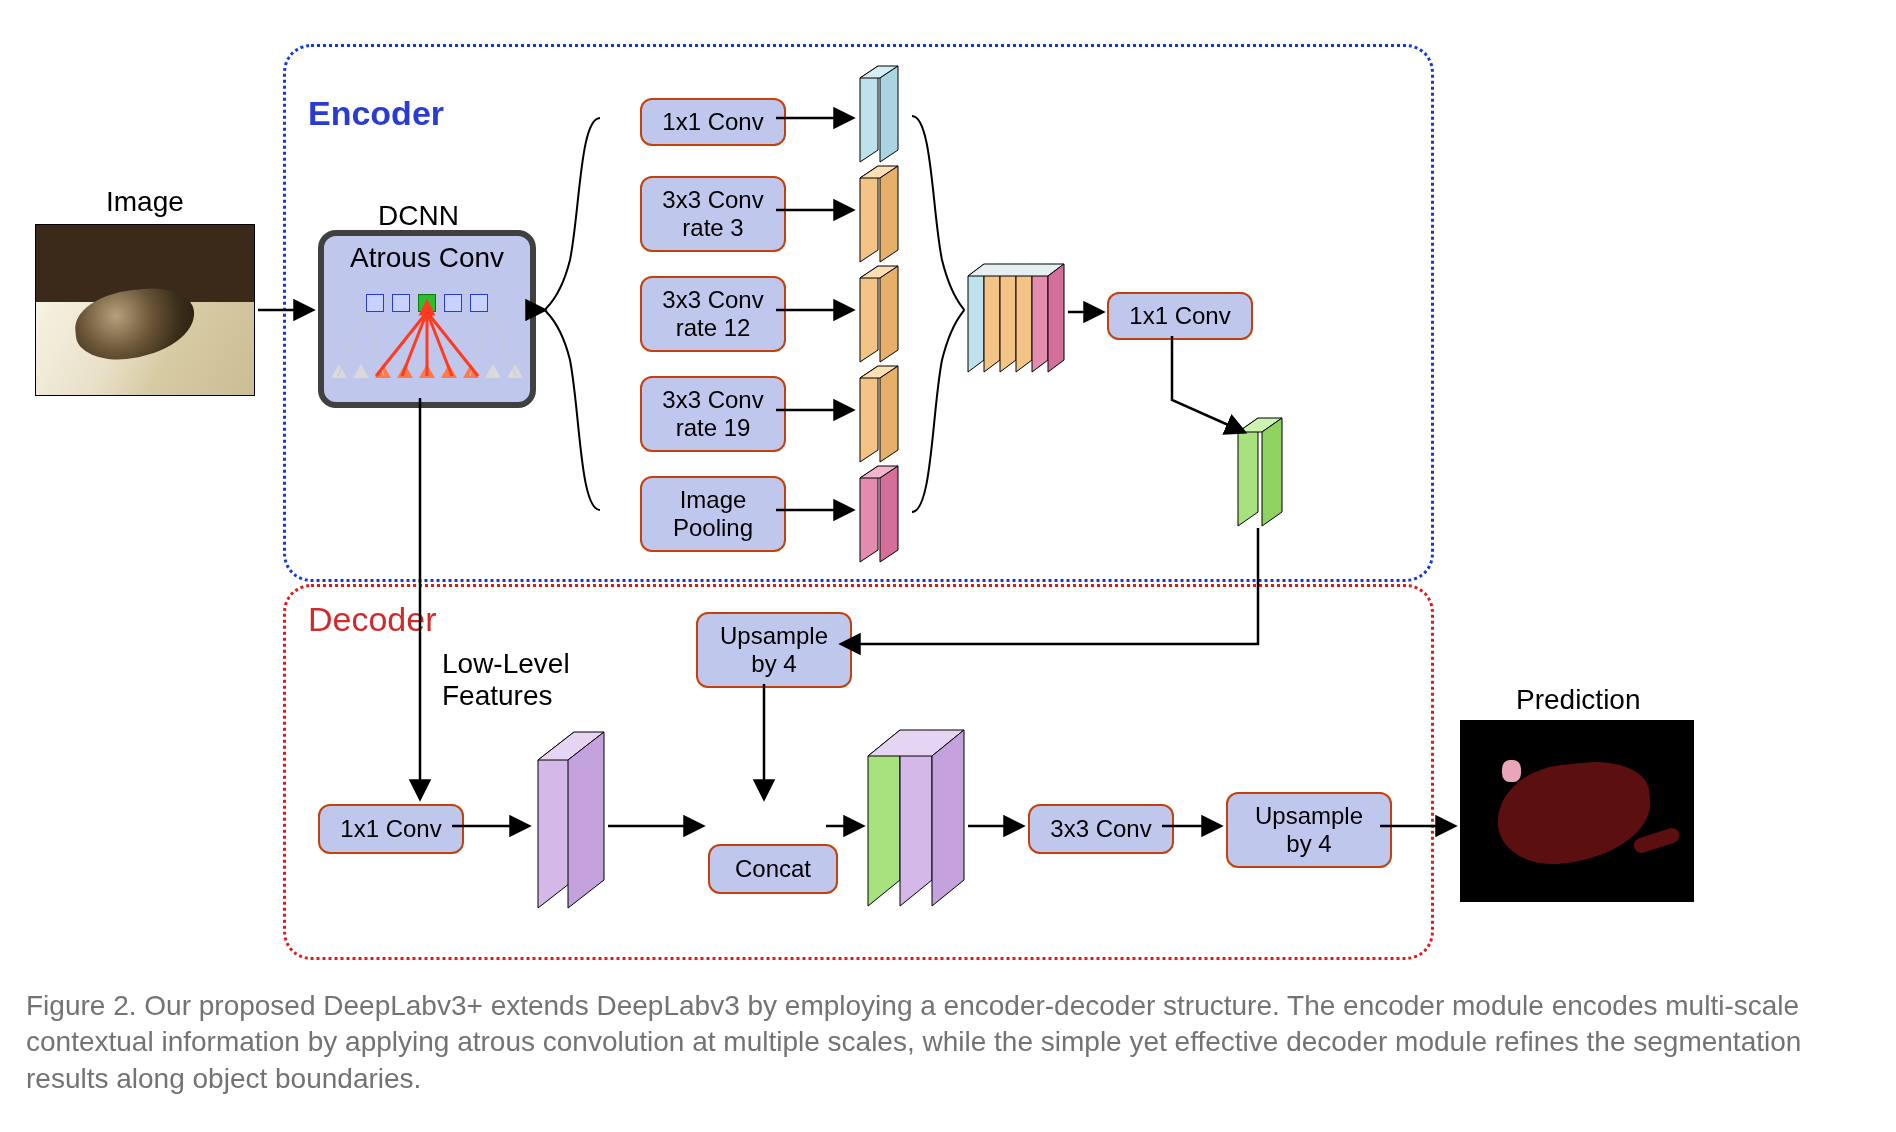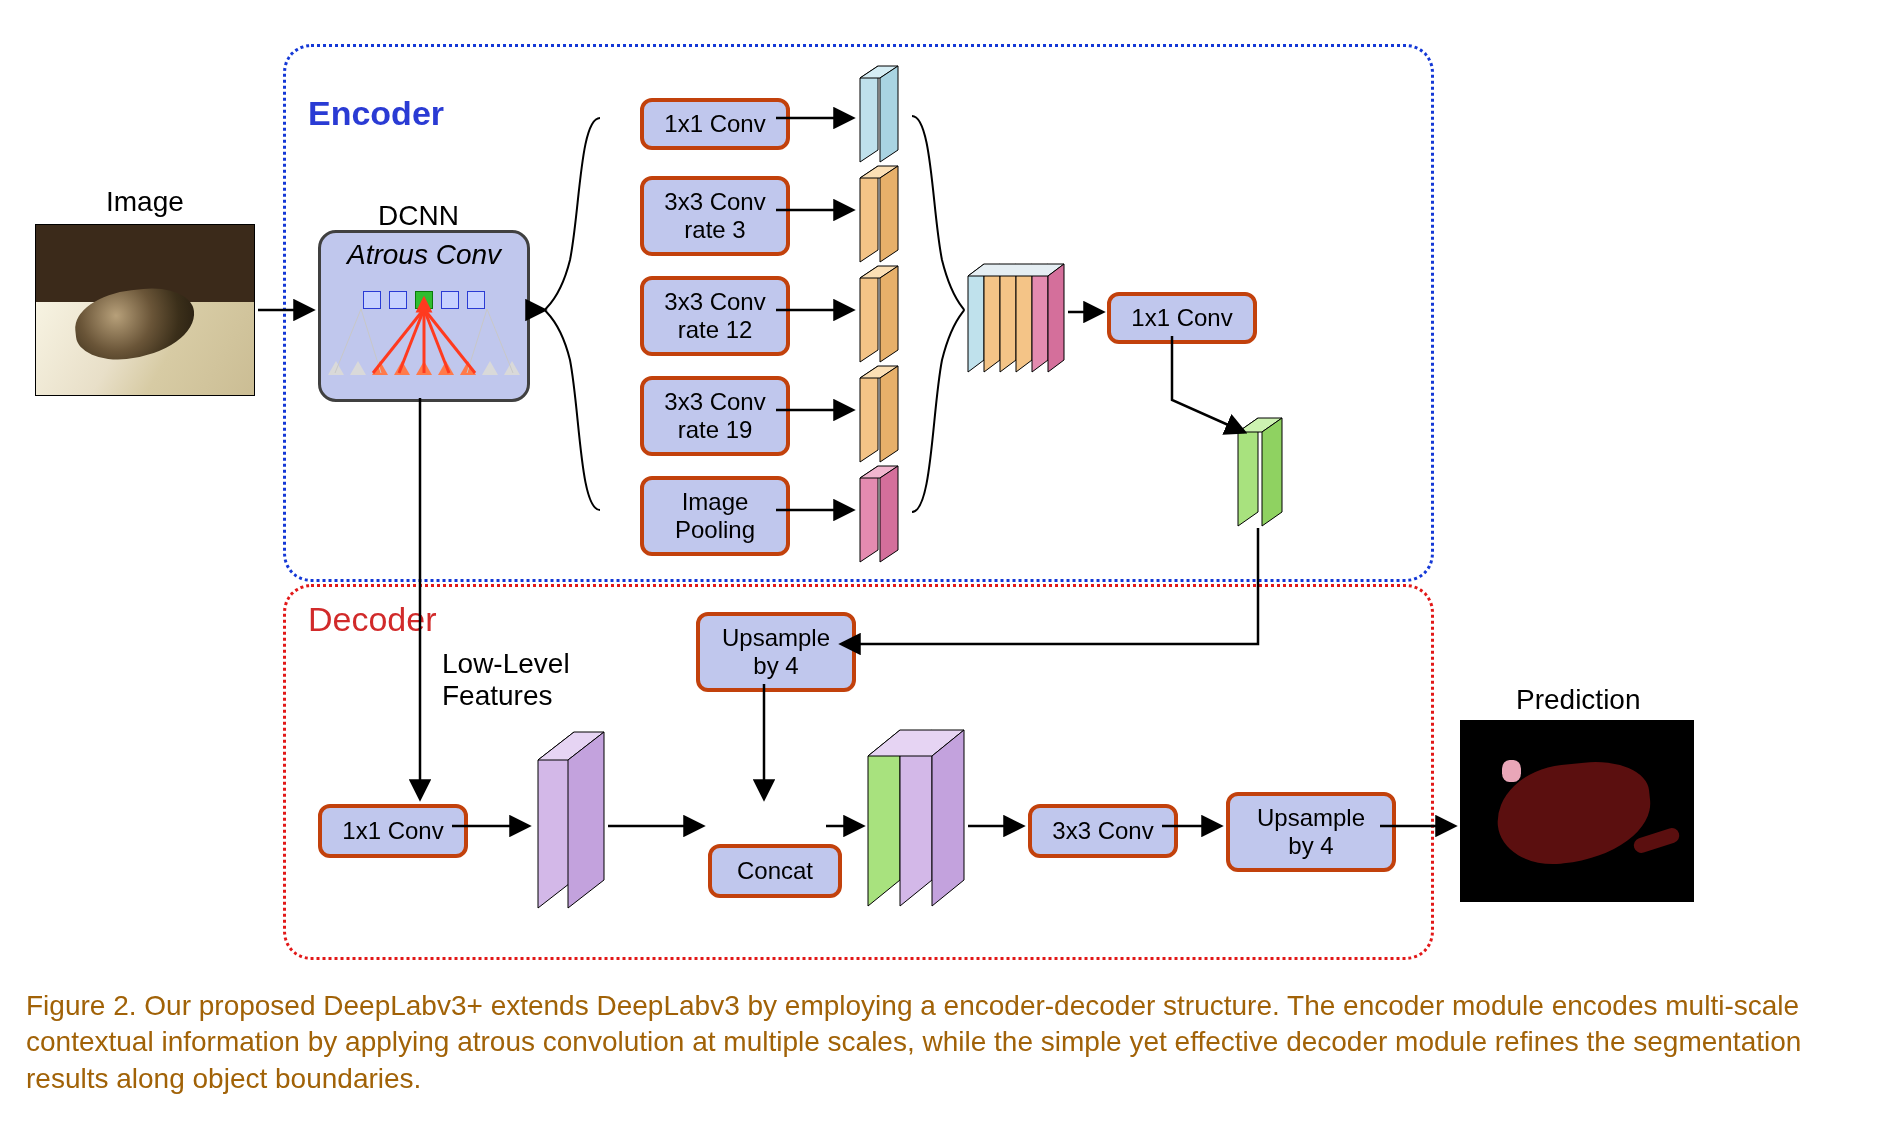--- a/index.html
+++ b/index.html
@@ -1,33 +1,33 @@
 <!DOCTYPE html>
 <html><head>
 <meta charset="utf-8">
 <style>
   html,body{margin:0;padding:0;background:#fff;font-family:Arial,Helvetica,sans-serif;}
   .canvas{position:relative;width:1896px;height:1132px;}
-  .box{position:absolute;background:#c0c7ed;border:4px solid #c2410c;border-radius:12px;text-align:center;display:flex;align-items:center;justify-content:center;font-size:26px;color:#000;line-height:1.15;}
+  .box{position:absolute;background:#c0c7ed;border:2px solid #c2410c;border-radius:12px;text-align:center;display:flex;align-items:center;justify-content:center;font-size:26px;color:#000;line-height:1.15;}
   .box2{font-size:24px;padding:2px 6px;}
   .label{position:absolute;font-size:28px;color:#000;text-align:center;}
   .encoder-label{color:#2a3bd4;font-weight:bold;font-size:34px;}
   .decoder-label{color:#d12a2a;font-weight:normal;font-size:34px;}
   .dashed-box{position:absolute;border-radius:28px;}
   .blue-dash{border:3px dotted #1438d6;}
   .red-dash{border:3px dotted #e21818;}
-  .caption{position:absolute;font-size:28px;line-height:1.3;color:#a16207;}
+  .caption{position:absolute;font-size:28px;line-height:1.3;color:#737373;}
   .photo{position:absolute;background:#3b2a1a;border:1px solid #000;overflow:hidden;}
   .photo .bedding{position:absolute;left:0;right:0;bottom:0;height:55%;background:linear-gradient(120deg,#f7f3e2 0%, #e8dfc8 40%, #d7cba4 60%, #cbbd94 100%);}
   .photo .cat{position:absolute;left:18%;bottom:22%;width:55%;height:40%;border-radius:50% 40% 60% 40%;background:radial-gradient(circle at 35% 35%, #b7a07a 0%, #6a5538 40%, #3b2f1a 70%, #231b0f 100%);transform:rotate(-6deg);}
   .seg{position:absolute;background:#000;}
   .seg .mask{position:absolute;left:16%;top:24%;width:66%;height:54%;background:#5b0f0f;border-radius:45% 40% 60% 38% / 55% 35% 55% 45%;transform:rotate(-6deg);}
   .seg .tail{position:absolute;right:6%;bottom:30%;width:20%;height:8%;background:#5b0f0f;border-radius:20px;transform:rotate(-18deg);}
   .seg .tag{position:absolute;left:18%;top:22%;width:8%;height:12%;background:#e9a6b8;border-radius:40%;}
-  .dcnn{position:absolute;background:#c0c7ed;border:3px solid #404040;border-radius:18px;font-style:italic;}
+  .dcnn{position:absolute;background:#c0c7ed;border:6px solid #404040;border-radius:18px;}
   .dcnn-title{position:absolute;top:6px;left:0;right:0;text-align:center;font-size:28px;color:#000;}
   svg.arrows{position:absolute;left:0;top:0;width:1896px;height:1132px;pointer-events:none;}
   .tiny-sq{width:16px;height:16px;display:inline-block;border:1px solid #2a3bd4;margin:0 4px;background:#c8d2ff;}
   .tiny-center{background:#2fbd2f;border-color:#0a7a0a;}
   .tiny-tri{width:0;height:0;display:inline-block;margin:0 3px;border-left:8px solid transparent;border-right:8px solid transparent;border-bottom:14px solid #6a84ff;}
   .tiny-tri.r{border-bottom-color:#ff7a4a;}
   .tiny-tri.g{border-bottom-color:#d9d9d9;}
   .atrous-row{position:absolute;left:0;right:0;text-align:center;}
 </style>
 </head>

